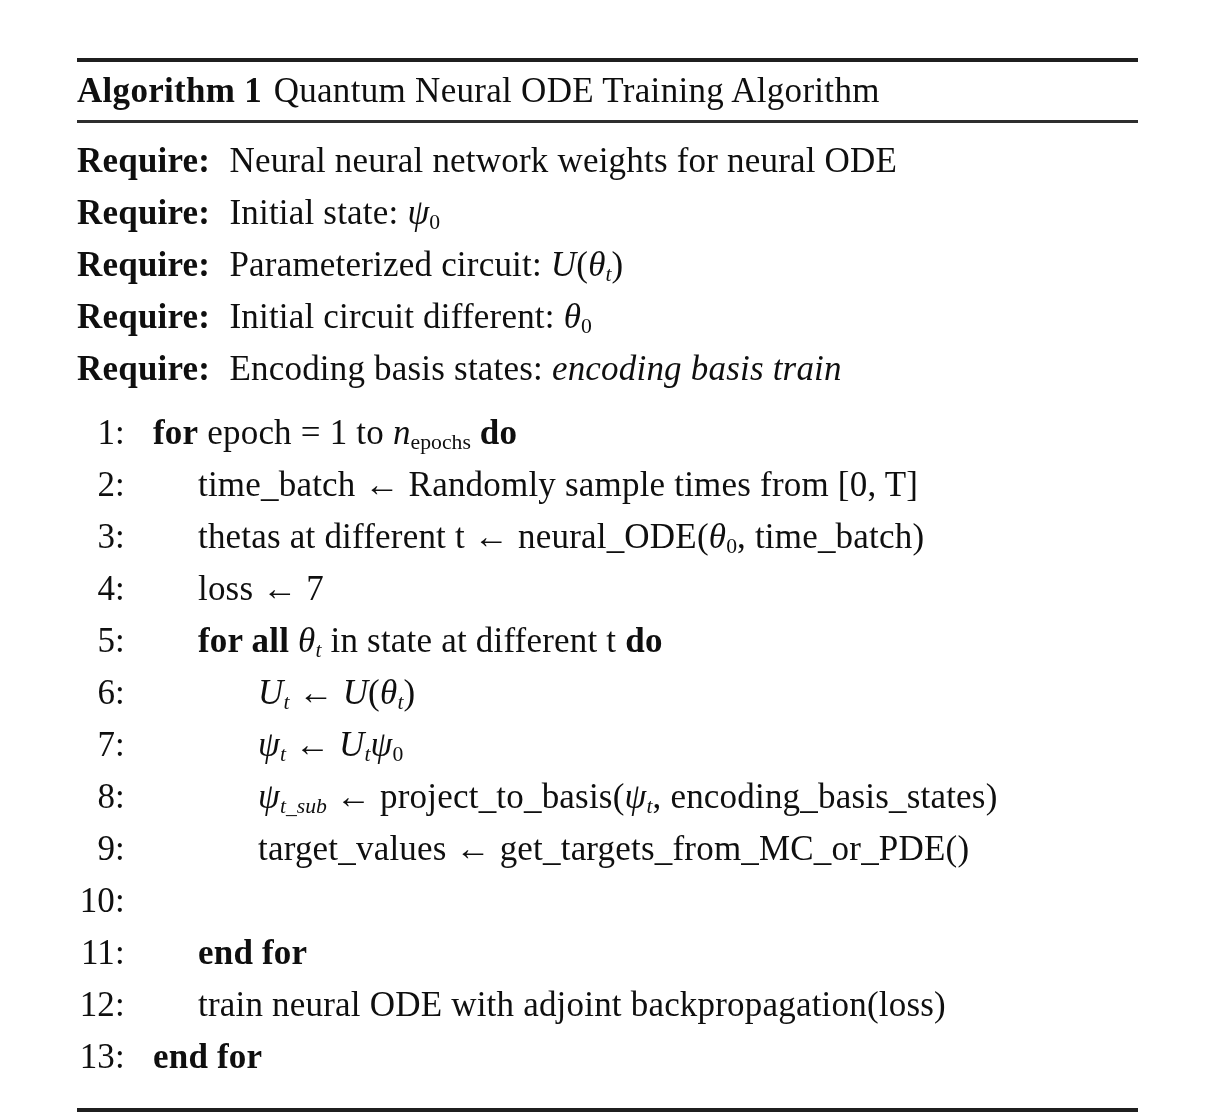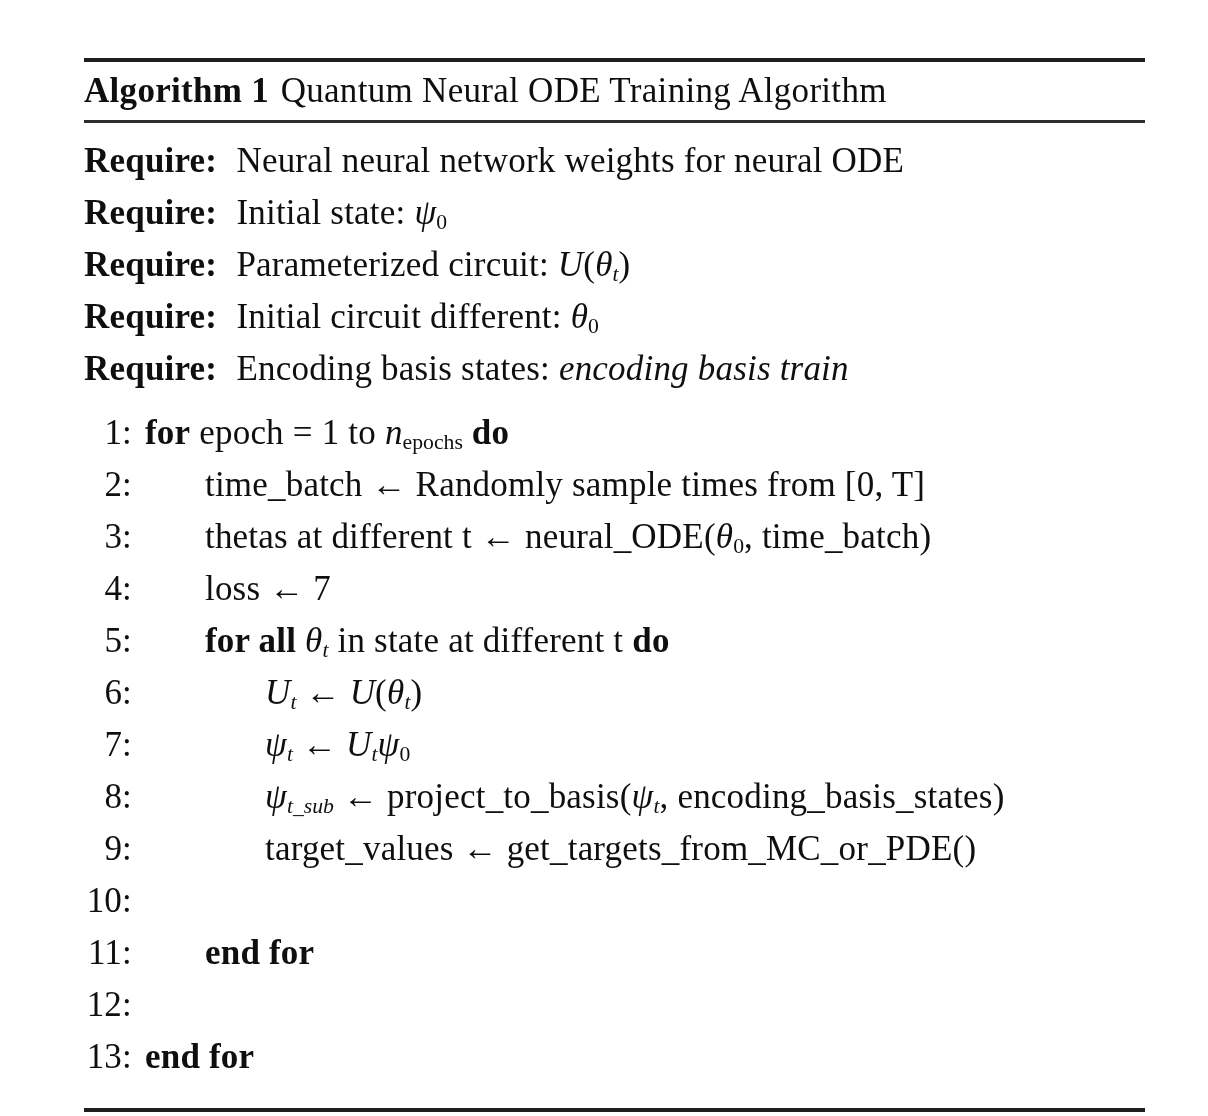--- a/index.html
+++ b/index.html
@@ -2,37 +2,37 @@
 <html><head>
 <meta charset="utf-8">
 <style>
   html,body{margin:0;padding:0;background:#ffffff;}
   body{
     width:1208px;height:1116px;position:relative;overflow:hidden;
     font-family:"Liberation Serif","DejaVu Serif",serif;
     color:#0f0f0f;-webkit-font-smoothing:antialiased;
   }
   .figure{
-    position:absolute;left:84px;top:58px;width:1061px;
+    position:absolute;left:77px;top:58px;width:1061px;
   }
   .rule-thick{height:4px;background:#1f1f1f;}
   .rule-thin{height:3px;background:#2e2e2e;}
   .title{
     height:58px;display:flex;align-items:center;
     font-size:35px;letter-spacing:0.3px;white-space:nowrap;
   }
   .title .b{font-weight:700;margin-right:0.33em;}
   .lines{padding-top:12px;}
   .alg-row{
     height:52px;display:flex;align-items:center;
     font-size:35px;letter-spacing:0.2px;white-space:pre;
   }
   .req-label{font-weight:700;margin-right:0.55em;}
   .num{width:48px;flex:none;text-align:right;}
-  .c1{margin-left:13px;}
+  .c1{margin-left:28px;}
   .c2{margin-left:73px;}
   .c3{margin-left:133px;}
   .b{font-weight:700;}
   .i{font-style:italic;}
   sub{
     font-size:0.62em;line-height:0;vertical-align:-0.22em;letter-spacing:0;
   }
   .bottom-rule{margin-top:25px;}
 </style>
 </head>
@@ -57,17 +57,17 @@
       <div class="alg-row"><span class="num">2:</span><span class="c2"><span>time_batch ← Randomly sample times from [0, T]</span></span></div>
       <div class="alg-row"><span class="num">3:</span><span class="c2"><span>thetas at different t ← neural_ODE(</span><span class="i">θ</span><sub>0</sub><span>, time_batch)</span></span></div>
       <div class="alg-row"><span class="num">4:</span><span class="c2"><span>loss ← 7</span></span></div>
       <div class="alg-row"><span class="num">5:</span><span class="c2"><span class="b">for all</span><span> </span><span class="i">θ</span><sub class="i">t</sub><span> in state at different t </span><span class="b">do</span></span></div>
       <div class="alg-row"><span class="num">6:</span><span class="c3"><span class="i">U</span><sub class="i">t</sub><span> ← </span><span class="i">U</span><span>(</span><span class="i">θ</span><sub class="i">t</sub><span>)</span></span></div>
       <div class="alg-row"><span class="num">7:</span><span class="c3"><span class="i">ψ</span><sub class="i">t</sub><span> ← </span><span class="i">U</span><sub class="i">t</sub><span class="i">ψ</span><sub>0</sub></span></div>
       <div class="alg-row"><span class="num">8:</span><span class="c3"><span class="i">ψ</span><sub class="i">t_sub</sub><span> ← project_to_basis(</span><span class="i">ψ</span><sub class="i">t</sub><span>, encoding_basis_states)</span></span></div>
       <div class="alg-row"><span class="num">9:</span><span class="c3"><span>target_values ← get_targets_from_MC_or_PDE()</span></span></div>
       <div class="alg-row"><span class="num">10:</span></div>
       <div class="alg-row"><span class="num">11:</span><span class="c2"><span class="b">end for</span></span></div>
-      <div class="alg-row"><span class="num">12:</span></div>
+      <div class="alg-row"><span class="num">12:</span><span class="c2"><span>train neural ODE with adjoint backpropagation(loss)</span></span></div>
       <div class="alg-row"><span class="num">13:</span><span class="c1"><span class="b">end for</span></span></div>
     </div>
   <div class="rule-thick bottom-rule"></div>
 </div>
 
 </body></html>

